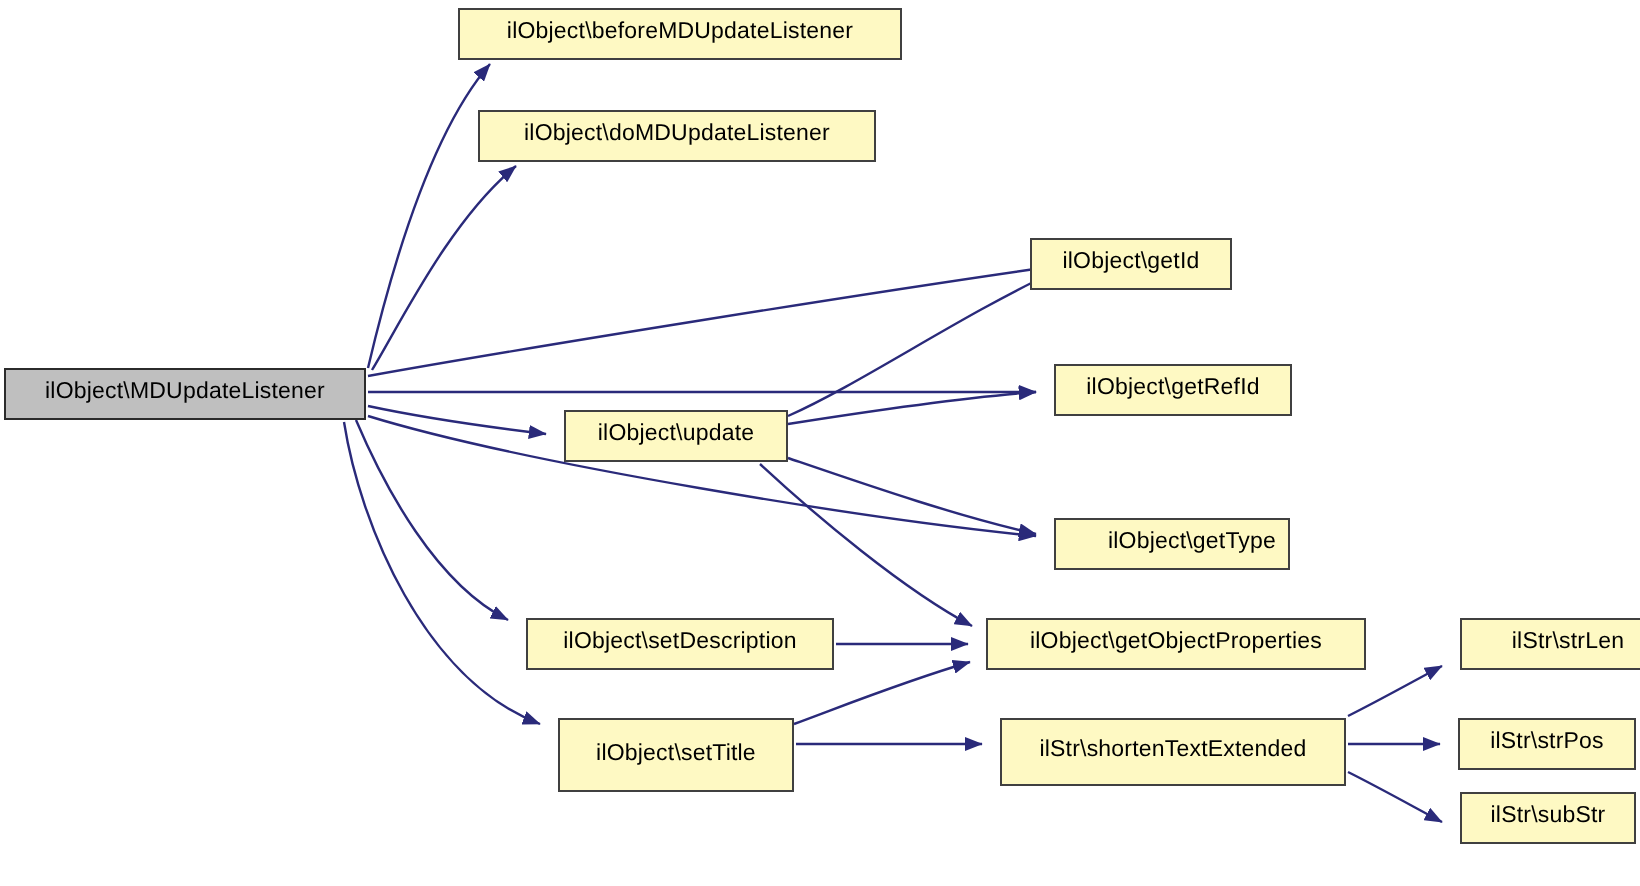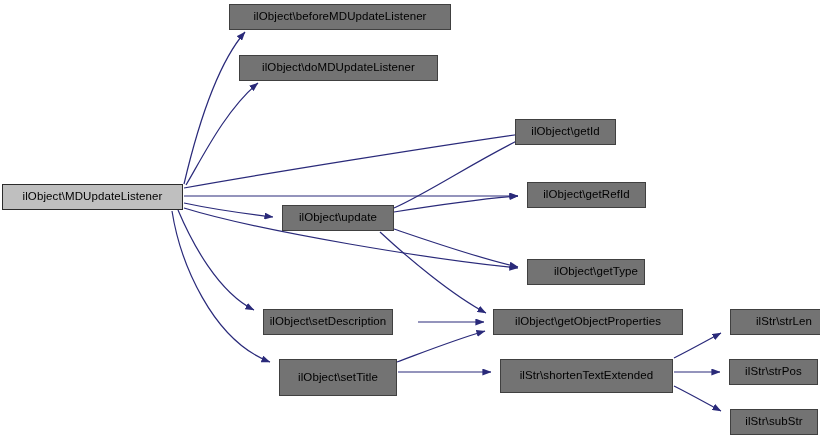--- a/index.html
+++ b/index.html
@@ -20,21 +20,21 @@
     left: 0;
     top: 0;
     width: 820px;
     height: 443px;
     pointer-events: none;
   }
   .node {
     position: absolute;
     box-sizing: border-box;
     border: 1px solid #404040;
-    background: #737373;
+    background: #fef9c3;
     color: #000000;
     font-size: 11.5px;
     line-height: 1;
     display: flex;
     align-items: center;
     justify-content: center;
     white-space: nowrap;
     letter-spacing: 0.1px;
     z-index: 2;
   }
@@ -93,35 +93,35 @@
       </div>
       <div class="node" style="left: 527px; top: 182px; width: 119px; height: 26px;">
         <span class="node-label">ilObject\getRefId</span>
       </div>
       <div class="node" style="left: 282px; top: 205px; width: 112px; height: 26px;">
         <span class="node-label">ilObject\update</span>
       </div>
       <div class="node" style="left: 527px; top: 259px; width: 118px; height: 26px; padding-left: 20px;">
         <span class="node-label">ilObject\getType</span>
       </div>
-      <div class="node" style="left: 263px; top: 309px; width: 130px; height: 26px;">
+      <div class="node" style="left: 263px; top: 309px; width: 154px; height: 26px;">
         <span class="node-label">ilObject\setDescription</span>
       </div>
       <div class="node" style="left: 493px; top: 309px; width: 190px; height: 26px;">
         <span class="node-label">ilObject\getObjectProperties</span>
       </div>
       <div class="node" style="left: 730px; top: 309px; width: 108px; height: 26px;">
         <span class="node-label">ilStr\strLen</span>
       </div>
       <div class="node" style="left: 279px; top: 359px; width: 118px; height: 37px;">
         <span class="node-label">ilObject\setTitle</span>
       </div>
       <div class="node" style="left: 500px; top: 359px; width: 173px; height: 34px; align-items: center;">
         <span class="node-label">ilStr\shortenTextExtended</span>
       </div>
       <div class="node" style="left: 729px; top: 359px; width: 89px; height: 26px; text-align: right;">
         <span class="node-label">ilStr\strPos</span>
       </div>
-      <div class="node" style="left: 730px; top: 409px; width: 88px; height: 26px;">
+      <div class="node" style="left: 730px; top: 396px; width: 88px; height: 26px;">
         <span class="node-label">ilStr\subStr</span>
       </div>
     </div>
 </div>
 
 </body></html>

